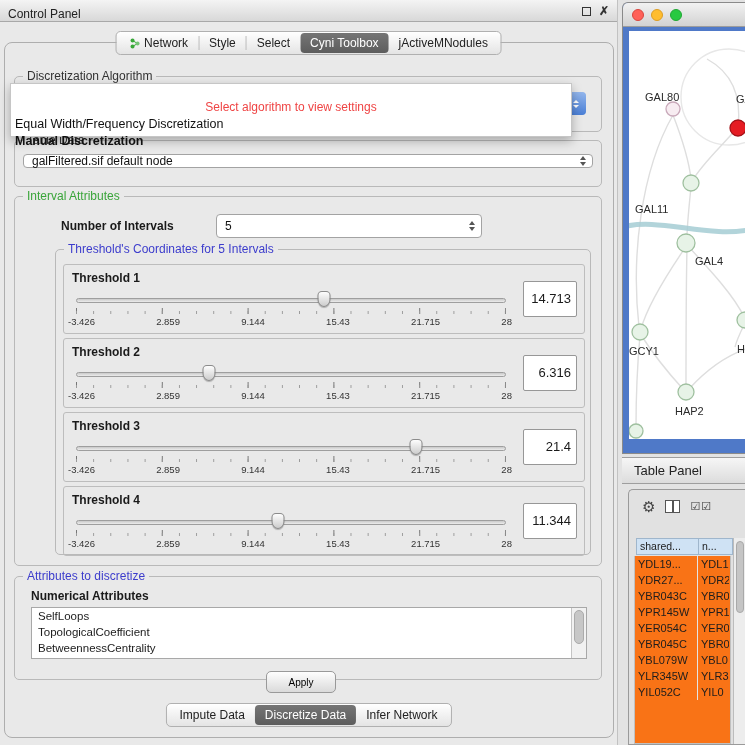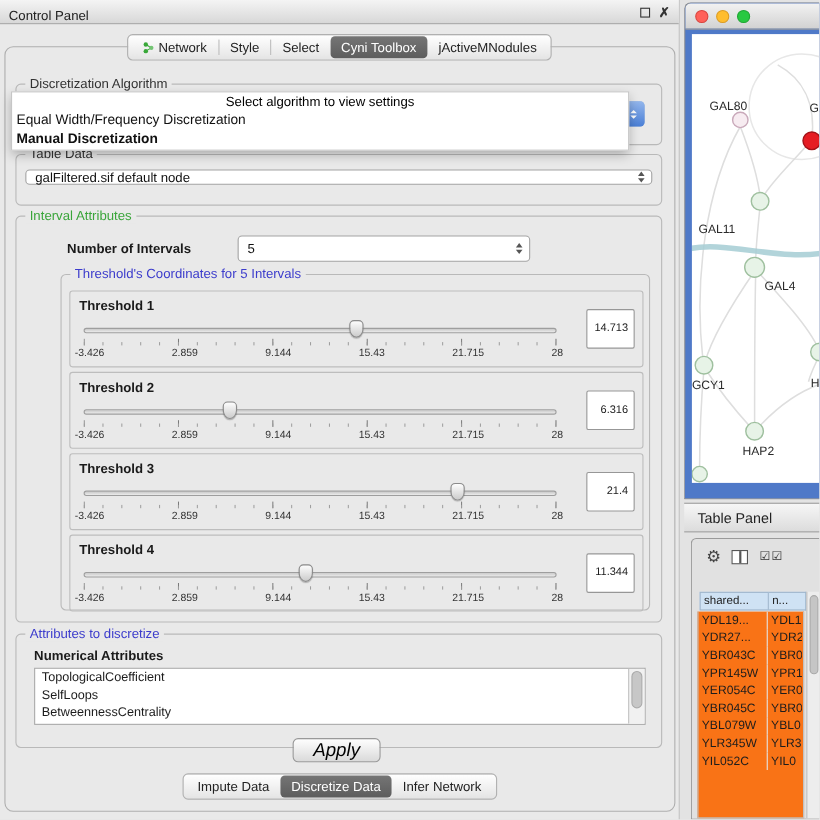--- a/index.html
+++ b/index.html
@@ -34,41 +34,41 @@
   .arr-dn{width:0;height:0;border-left:3.5px solid transparent;border-right:3.5px solid transparent;border-top:4px solid #555;}
 
   
   .combo-cap{position:absolute;left:548px;top:92px;width:38px;height:23px;background:#fff;border:1px solid #9db6d8;border-radius:4px;z-index:5;}
   .combo-cap .cap{position:absolute;right:-1px;top:-1px;width:21px;height:23px;background:linear-gradient(#93b6ec,#4a7fd6);border-radius:4px;display:flex;flex-direction:column;align-items:center;justify-content:center;gap:2px;}
   .cap .w-up{width:0;height:0;border-left:3px solid transparent;border-right:3px solid transparent;border-bottom:3.5px solid #fff;}
   .cap .w-dn{width:0;height:0;border-left:3px solid transparent;border-right:3px solid transparent;border-top:3.5px solid #fff;}
 
   
   .overlay{position:absolute;left:10px;top:83px;width:562px;height:54px;background:#fff;border:1px solid #c6c6c6;box-shadow:0 4px 10px rgba(0,0,0,.28);z-index:50;}
-  .ov-hint{height:17px;line-height:17px;text-align:center;color:#000000;font-size:12px;}
+  .ov-hint{height:17px;line-height:17px;text-align:center;color:#ef4444;font-size:12px;margin-top:15px;}
   .ov-item{height:17px;line-height:17px;padding-left:4px;font-size:12.5px;color:#111;}
   .ov-item.bold{font-weight:bold;}
 
   
   .th-panel{position:absolute;left:7px;width:522px;height:70px;border:1px solid #bdbdbd;border-radius:3px;}
   .th-label{position:absolute;left:8px;top:6px;font-weight:bold;font-size:12px;}
-  .th-value{position:absolute;right:7px;top:16px;width:44px;height:36px;background:#fff;border:1px solid #979797;border-radius:2px;font-size:10px;line-height:34px;text-align:right;padding-right:5px;}
+  .th-value{position:absolute;right:7px;top:16px;width:54px;height:36px;background:#fff;border:1px solid #979797;border-radius:2px;font-size:13px;line-height:34px;text-align:right;padding-right:5px;}
   .slider{position:absolute;left:12px;top:26px;width:430px;height:40px;}
   .track{position:absolute;left:0;right:0;top:7px;height:5px;background:linear-gradient(#c9c9c9,#ececec);border:1px solid #9e9e9e;border-radius:3px;}
   .thumb{position:absolute;top:0;width:13px;height:16px;background:linear-gradient(#fdfdfd,#cccccc);border:1px solid #8b8b8b;border-radius:6px 6px 9px 9px/6px 6px 11px 11px;transform:translateX(-50%);box-shadow:0 1px 1px rgba(0,0,0,.25);}
   .ticks{position:absolute;left:0;right:0;top:17px;height:6px;border-right:1px solid #8a8a8a;background-image:linear-gradient(90deg,#9a9a9a 1px,transparent 1px),linear-gradient(90deg,#777 1px,transparent 1px);background-size:4% 55%,20% 100%;background-position:0 100%,0 0;background-repeat:repeat-x;}
   .tick-labels{position:absolute;left:-8px;right:-6px;top:25px;display:flex;justify-content:space-between;font-size:9.5px;color:#333;}
 
   
   .listbox{position:absolute;left:16px;top:30px;width:556px;height:52px;background:#fff;border:1px solid #a8a8a8;overflow:hidden;}
   .list-item{height:16px;line-height:16px;padding-left:6px;font-size:11.5px;color:#1c1c1c;}
   .vscroll{position:absolute;right:0;top:0;bottom:0;width:15px;background:#f1f1f1;border-left:1px solid #c4c4c4;}
   .vthumb{position:absolute;left:2px;width:10px;background:#c7c7c7;border:1px solid #ababab;border-radius:5px;}
 
-  .apply-btn{position:absolute;left:266px;top:671px;width:80px;height:22px;background:linear-gradient(#fefefe,#dadada);border:1px solid #999;border-radius:5px;font-size:17px;display:flex;align-items:center;justify-content:center;font-style:italic;}
+  .apply-btn{position:absolute;left:266px;top:671px;width:70px;height:22px;background:linear-gradient(#fefefe,#dadada);border:1px solid #999;border-radius:5px;font-size:10px;display:flex;align-items:center;justify-content:center;}
 
   
   .netwin{position:absolute;left:622px;top:2px;width:123px;height:452px;border:1px solid #8a8a8a;border-right:none;border-radius:6px 0 0 0;overflow:hidden;background:#4f79c8;}
   .mac-title{position:absolute;left:0;top:0;width:100%;height:24px;background:linear-gradient(#f2f2f2,#d2d2d2);border-bottom:1px solid #9c9c9c;display:flex;align-items:center;gap:7px;padding:0 9px;}
   .light{width:12px;height:12px;border-radius:50%;display:inline-block;}
   .l-red{background:#ff6159;border:1px solid #d9453e;}
   .l-yellow{background:#ffbd2e;border:1px solid #dd9d23;}
   .l-green{background:#28c941;border:1px solid #1fa733;}
   .net-canvas{position:absolute;left:6px;top:28px;right:0;bottom:14px;background:#fff;overflow:hidden;}
   .node-label{position:absolute;font-size:11px;color:#2a2a2a;white-space:nowrap;}
@@ -242,22 +242,22 @@
         </div>
         <div class="th-value">11.344</div>
       </div>
     </div>
   </div>
 
   <div class="group" style="left:14px;top:576px;width:588px;height:104px;">
     <span class="gtitle g-blue">Attributes to discretize</span>
     <span style="position:absolute;left:16px;top:12px;font-weight:bold;">Numerical Attributes</span>
     <div class="listbox">
+      <div class="list-item">SelfLoops</div>
       <div class="list-item">TopologicalCoefficient</div>
-      <div class="list-item">SelfLoops</div>
       <div class="list-item">BetweennessCentrality</div>
       <div class="vscroll">
           <div class="vthumb" style="top:2px;height:34px;"></div>
         </div>
     </div>
   </div>
 
   <button class="apply-btn">Apply</button>
 
   <nav class="tabstrip" style="top:703px;">

